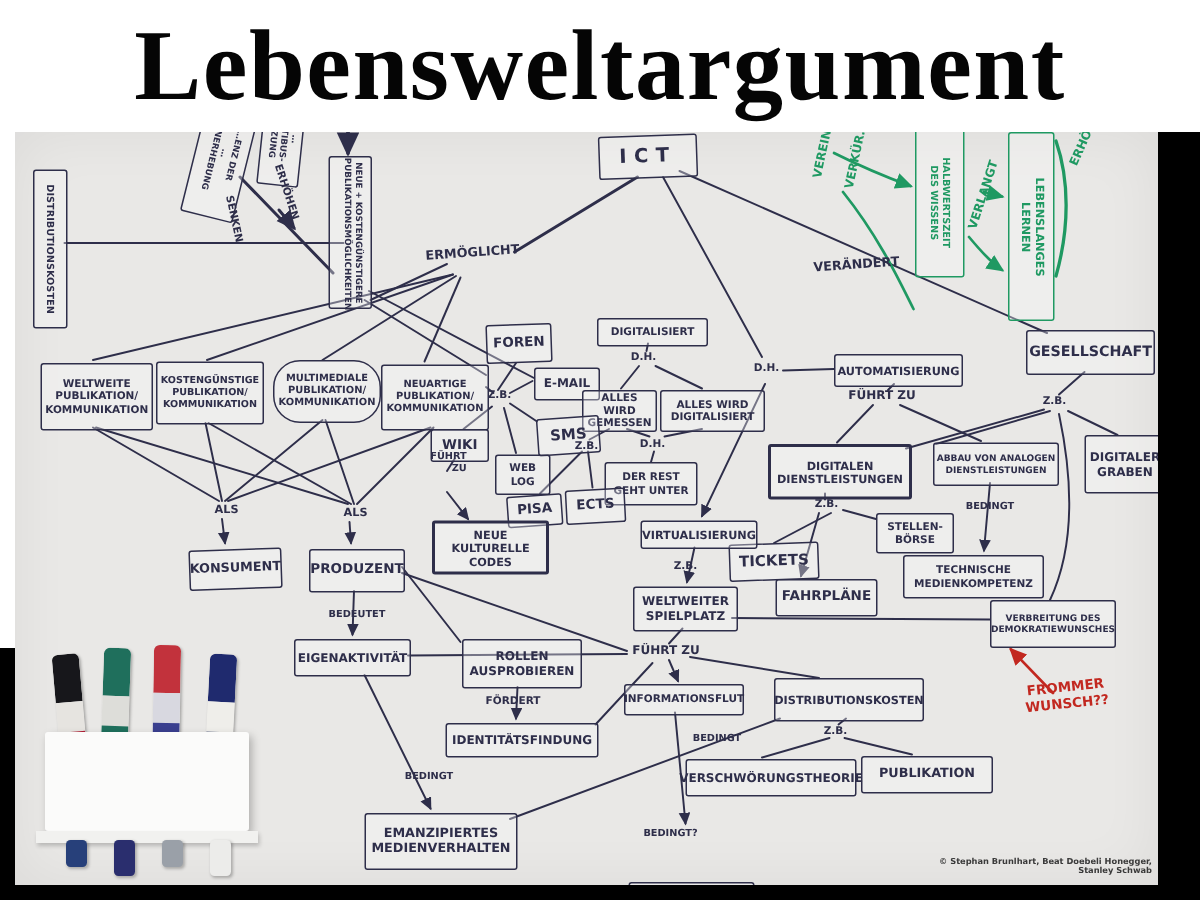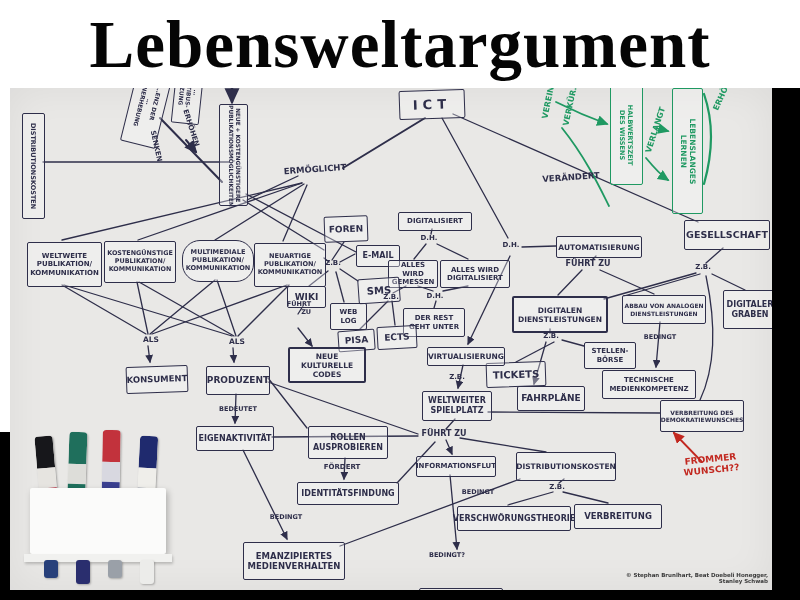--- a/index.html
+++ b/index.html
@@ -202,21 +202,21 @@
 DEMOKRATIEWUNSCHES</div>
         <div class="node box" style="left: 116px; top: 278px; width: 60px; height: 25px; font-size: 8.5px; transform: rotate(-2deg);">KONSUMENT</div>
         <div class="node box" style="left: 196px; top: 278px; width: 62px; height: 27px; font-size: 9px;">PRODUZENT</div>
         <div class="node box" style="left: 186px; top: 338px; width: 76px; height: 23px; font-size: 8px;">EIGENAKTIVITÄT</div>
         <div class="node box" style="left: 298px; top: 338px; width: 78px; height: 31px; font-size: 8px;">ROLLEN
 AUSPROBIEREN</div>
         <div class="node box" style="left: 287px; top: 394px; width: 100px; height: 21px; font-size: 8px;">IDENTITÄTSFINDUNG</div>
         <div class="node box" style="left: 406px; top: 368px; width: 78px; height: 19px; font-size: 7px;">INFORMATIONSFLUT</div>
         <div class="node box" style="left: 506px; top: 364px; width: 98px; height: 27px; font-size: 7.5px;">DISTRIBUTIONSKOSTEN</div>
         <div class="node box" style="left: 447px; top: 418px; width: 112px; height: 23px; font-size: 8px;">VERSCHWÖRUNGSTHEORIE</div>
-        <div class="node box" style="left: 564px; top: 416px; width: 86px; height: 23px; font-size: 8.5px;">VERBREITUNG</div>
+        <div class="node box" style="left: 564px; top: 416px; width: 86px; height: 23px; font-size: 8.5px;">PUBLIKATION</div>
         <div class="node box" style="left: 233px; top: 454px; width: 100px; height: 36px; font-size: 8.5px;">EMANZIPIERTES
 MEDIENVERHALTEN</div>
         <div class="node box" style="left: 409px; top: 464px; width: 82px; height: 25px; font-size: 9px; margin-top: 36px;">MULTITASKING</div>
         <div class="node box green" style="left: 600px; top: -2px; width: 31px; height: 97px; font-size: 6.5px;"><span class="vt" style="width: 97px;">HALBWERTSZEIT
 DES WISSENS</span></div>
         <div class="node box green" style="left: 662px; top: 0px; width: 29px; height: 124px; font-size: 7.5px;"><span class="vt" style="width: 124px;">LEBENSLANGES LERNEN</span></div>
         <div class="node label" style="left: 268px; top: 74px; width: 74px; height: 14px; font-size: 8.5px; transform: rotate(-4deg);">ERMÖGLICHT</div>
         <div class="node label" style="left: 526px; top: 82px; width: 70px; height: 14px; font-size: 8.5px; transform: rotate(-4deg);">VERÄNDERT</div>
         <div class="node label" style="left: 124px; top: 52px; width: 44px; height: 12px; font-size: 7px; transform: rotate(78deg);">SENKEN</div>
         <div class="node label" style="left: 156px; top: 34px; width: 50px; height: 12px; font-size: 7px; transform: rotate(72deg);">ERHÖHEN</div>

